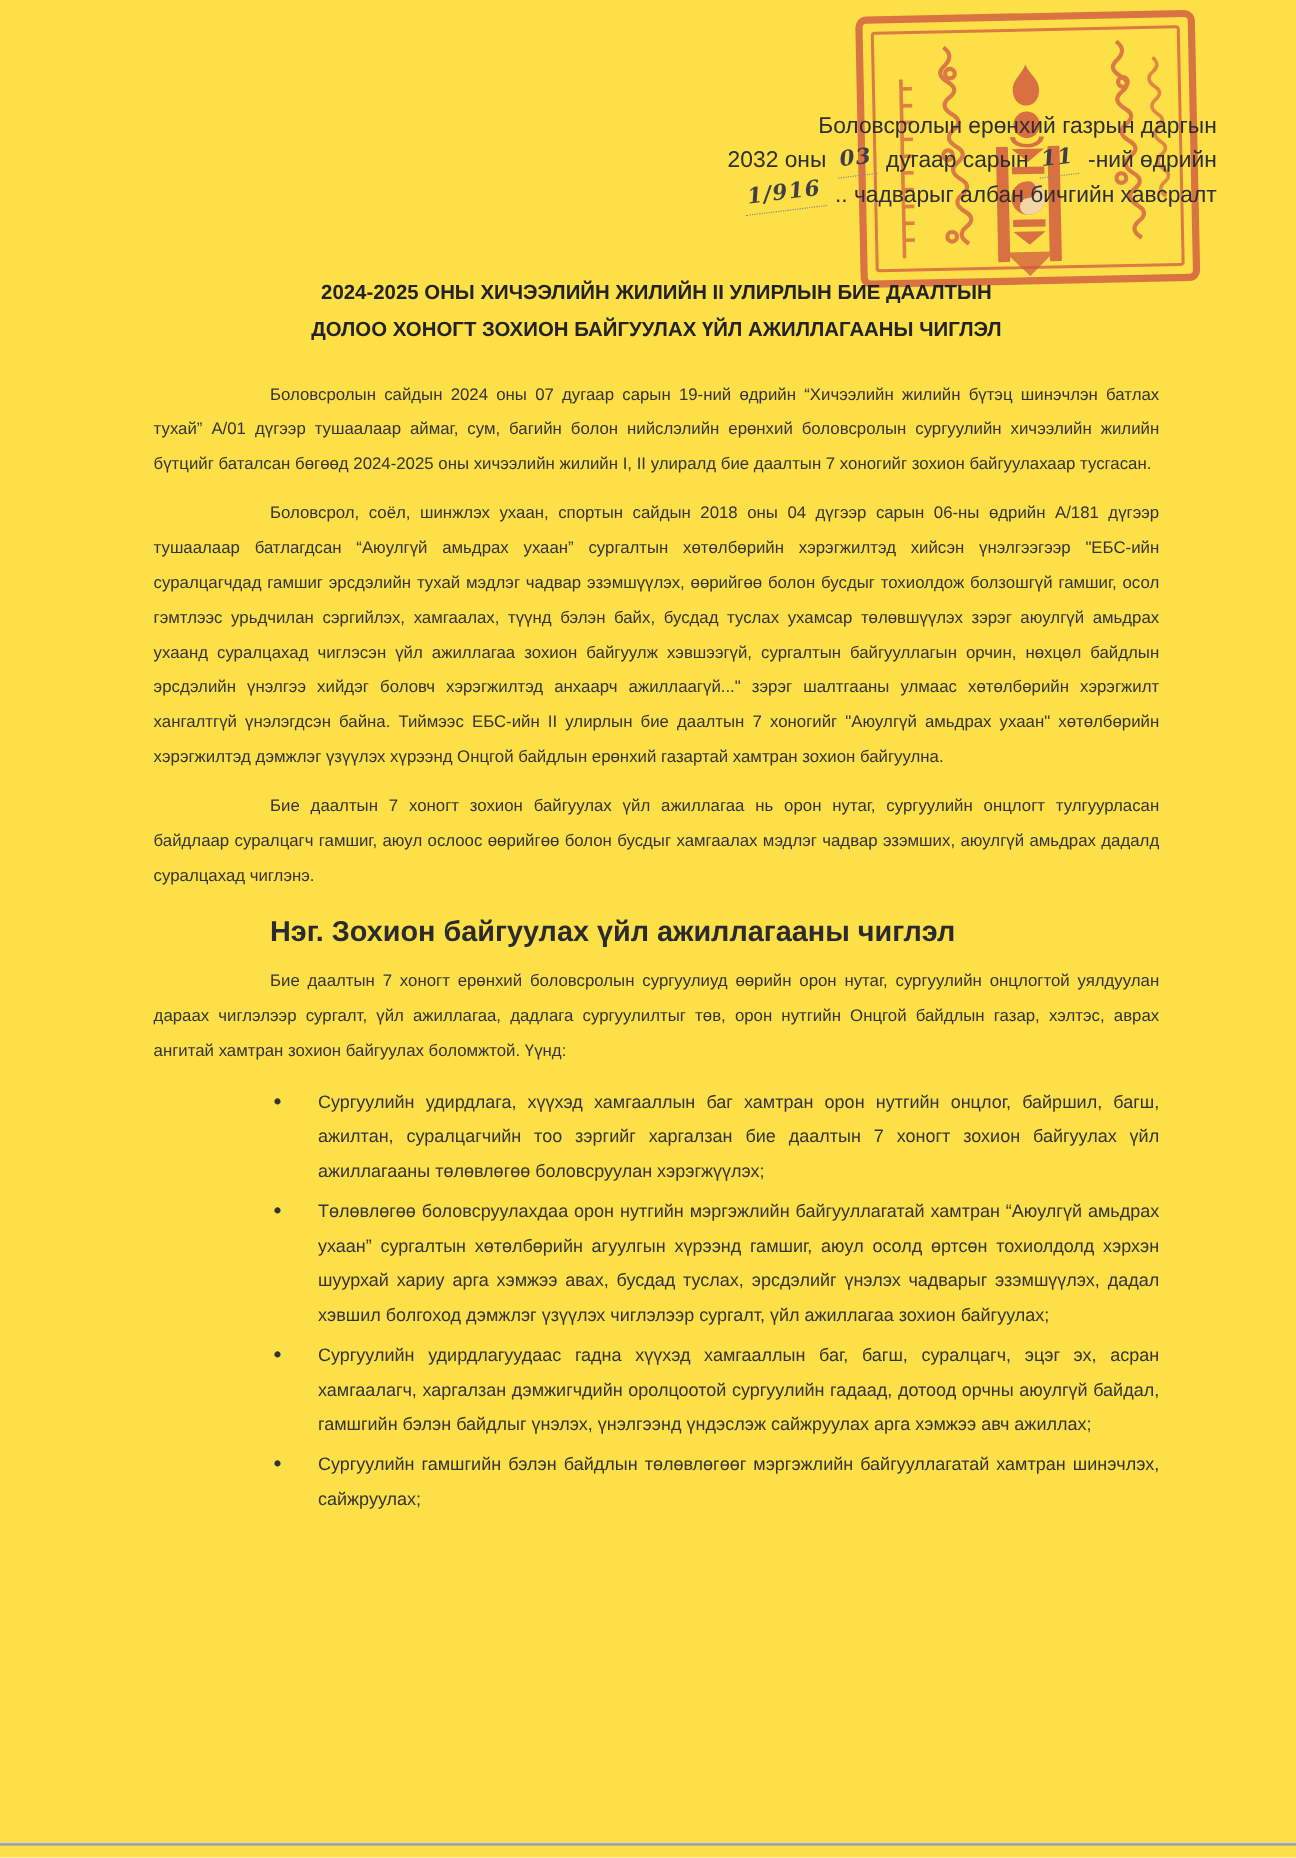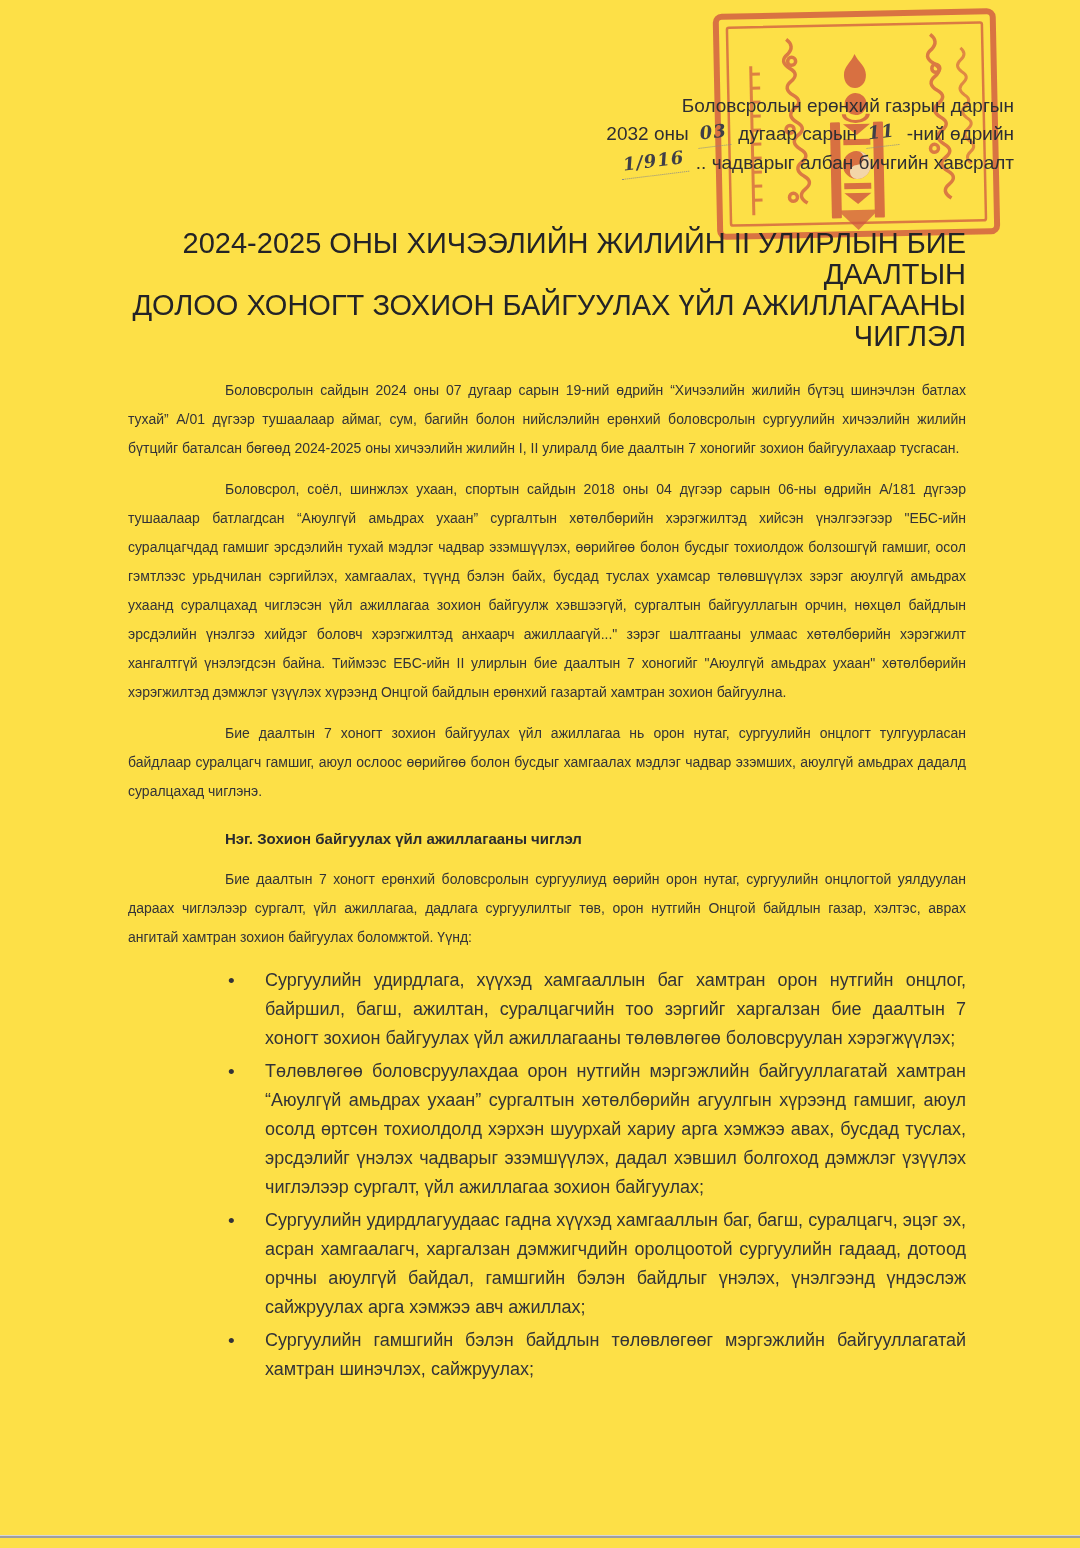--- a/index.html
+++ b/index.html
@@ -38,47 +38,47 @@
     padding:0 3px;
     margin:0 3px;
   }
 
   
   .content {
     position:absolute; left:128px; top:228px; width:838px;
     z-index:2;
   }
   .title {
-    text-align:right; font-weight:normal;
-    font-size:29px; line-height:31px;
+    text-align:center; font-weight:bold;
+    font-size:17px; line-height:31px;
     color:#232327;
     margin:0 0 24px 0;
   }
   .content p.para {
     margin:0 0 12px 0;
     text-indent:97px;
     text-align:justify;
     font-size:14px; line-height:29px;
   }
   .section-heading {
     margin:18px 0 12px 0;
     text-indent:97px;
     font-weight:bold;
-    font-size:15px; line-height:29px;
+    font-size:24px; line-height:29px;
     color:#2b2b2f;
   }
   ul.bullets {
     margin:14px 0 0 0;
     padding:0 0 0 137px;
     list-style:none;
   }
   ul.bullets li {
     position:relative;
     text-align:justify;
-    font-size:18px; line-height:29px;
+    font-size:15px; line-height:29px;
     margin-bottom:4px;
   }
   ul.bullets li::before {
     content:"\2022";
     position:absolute; left:-37px; top:0;
     font-size:19px; color:#333338;
   }
 
   
   .page-edge-line {

